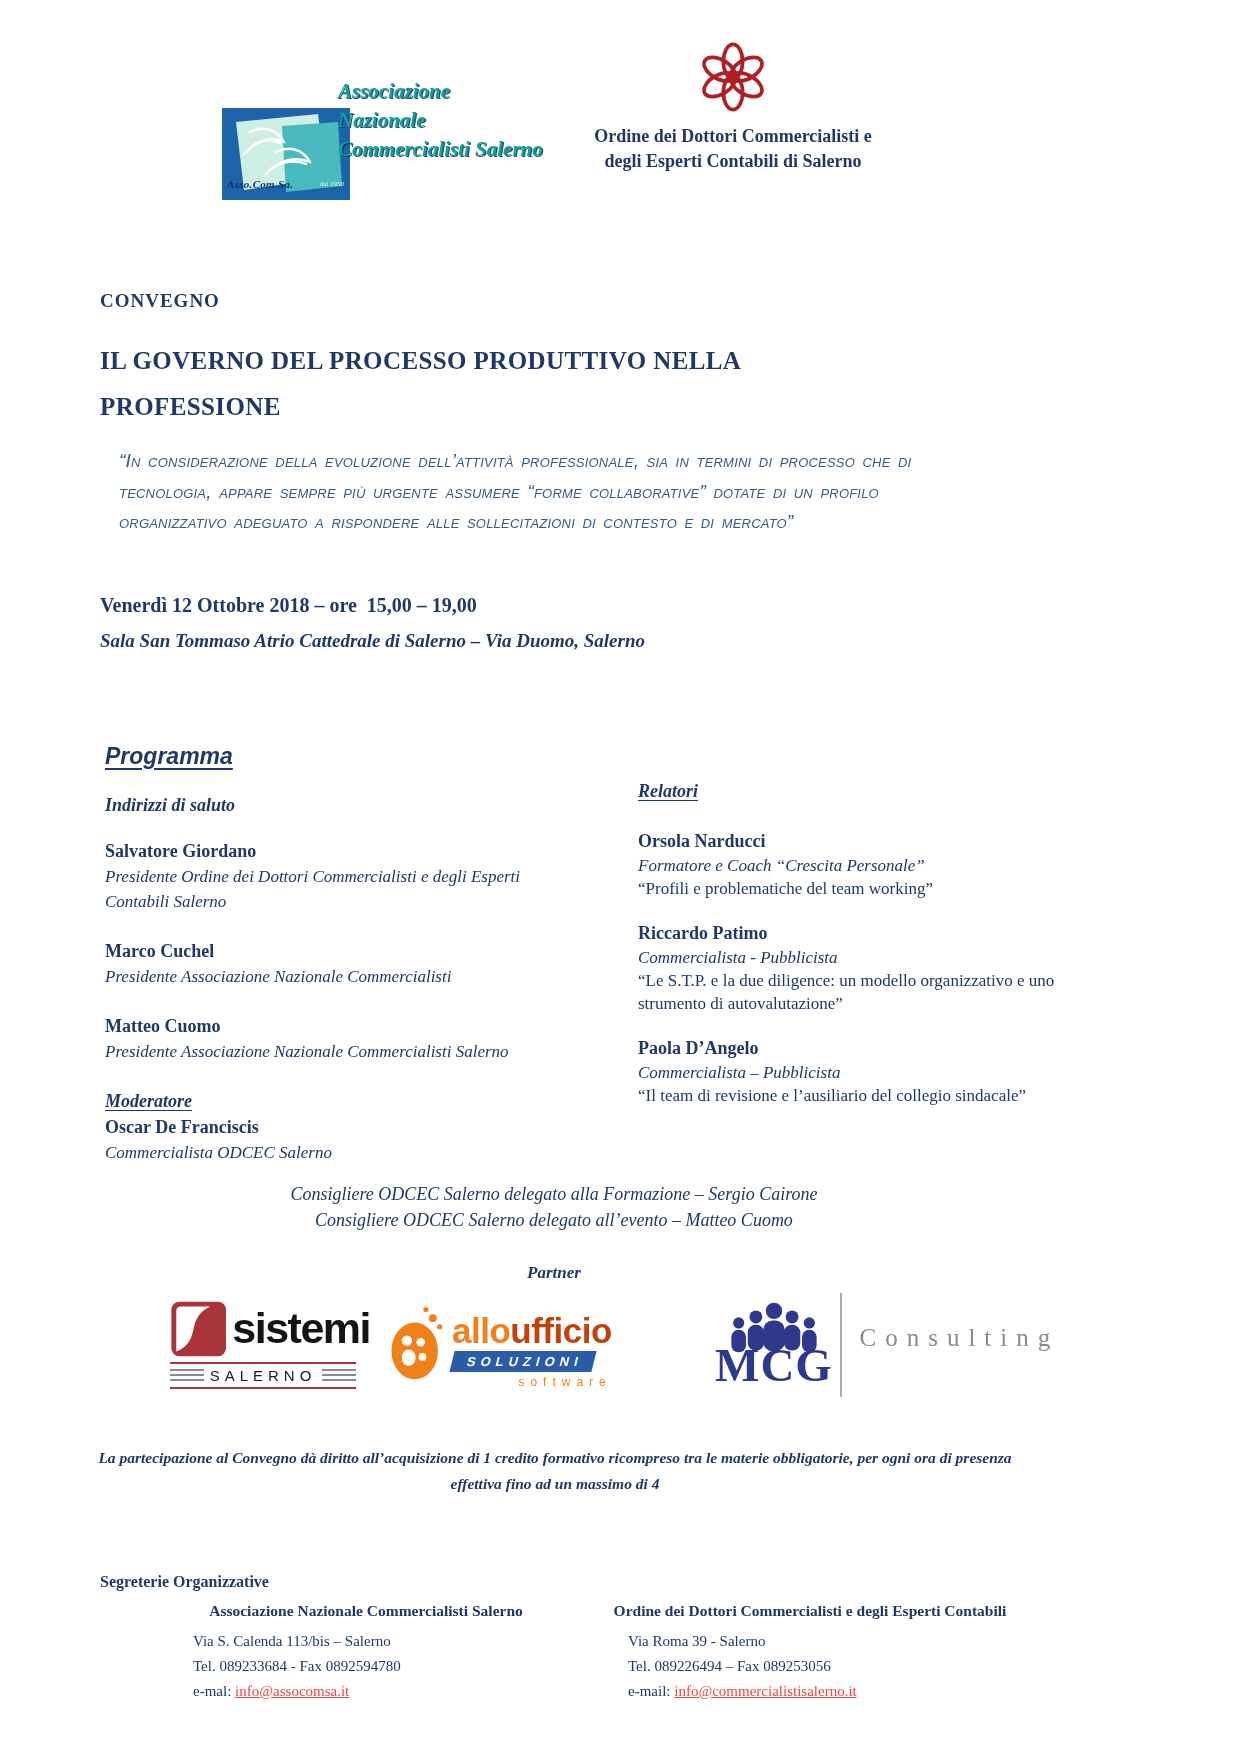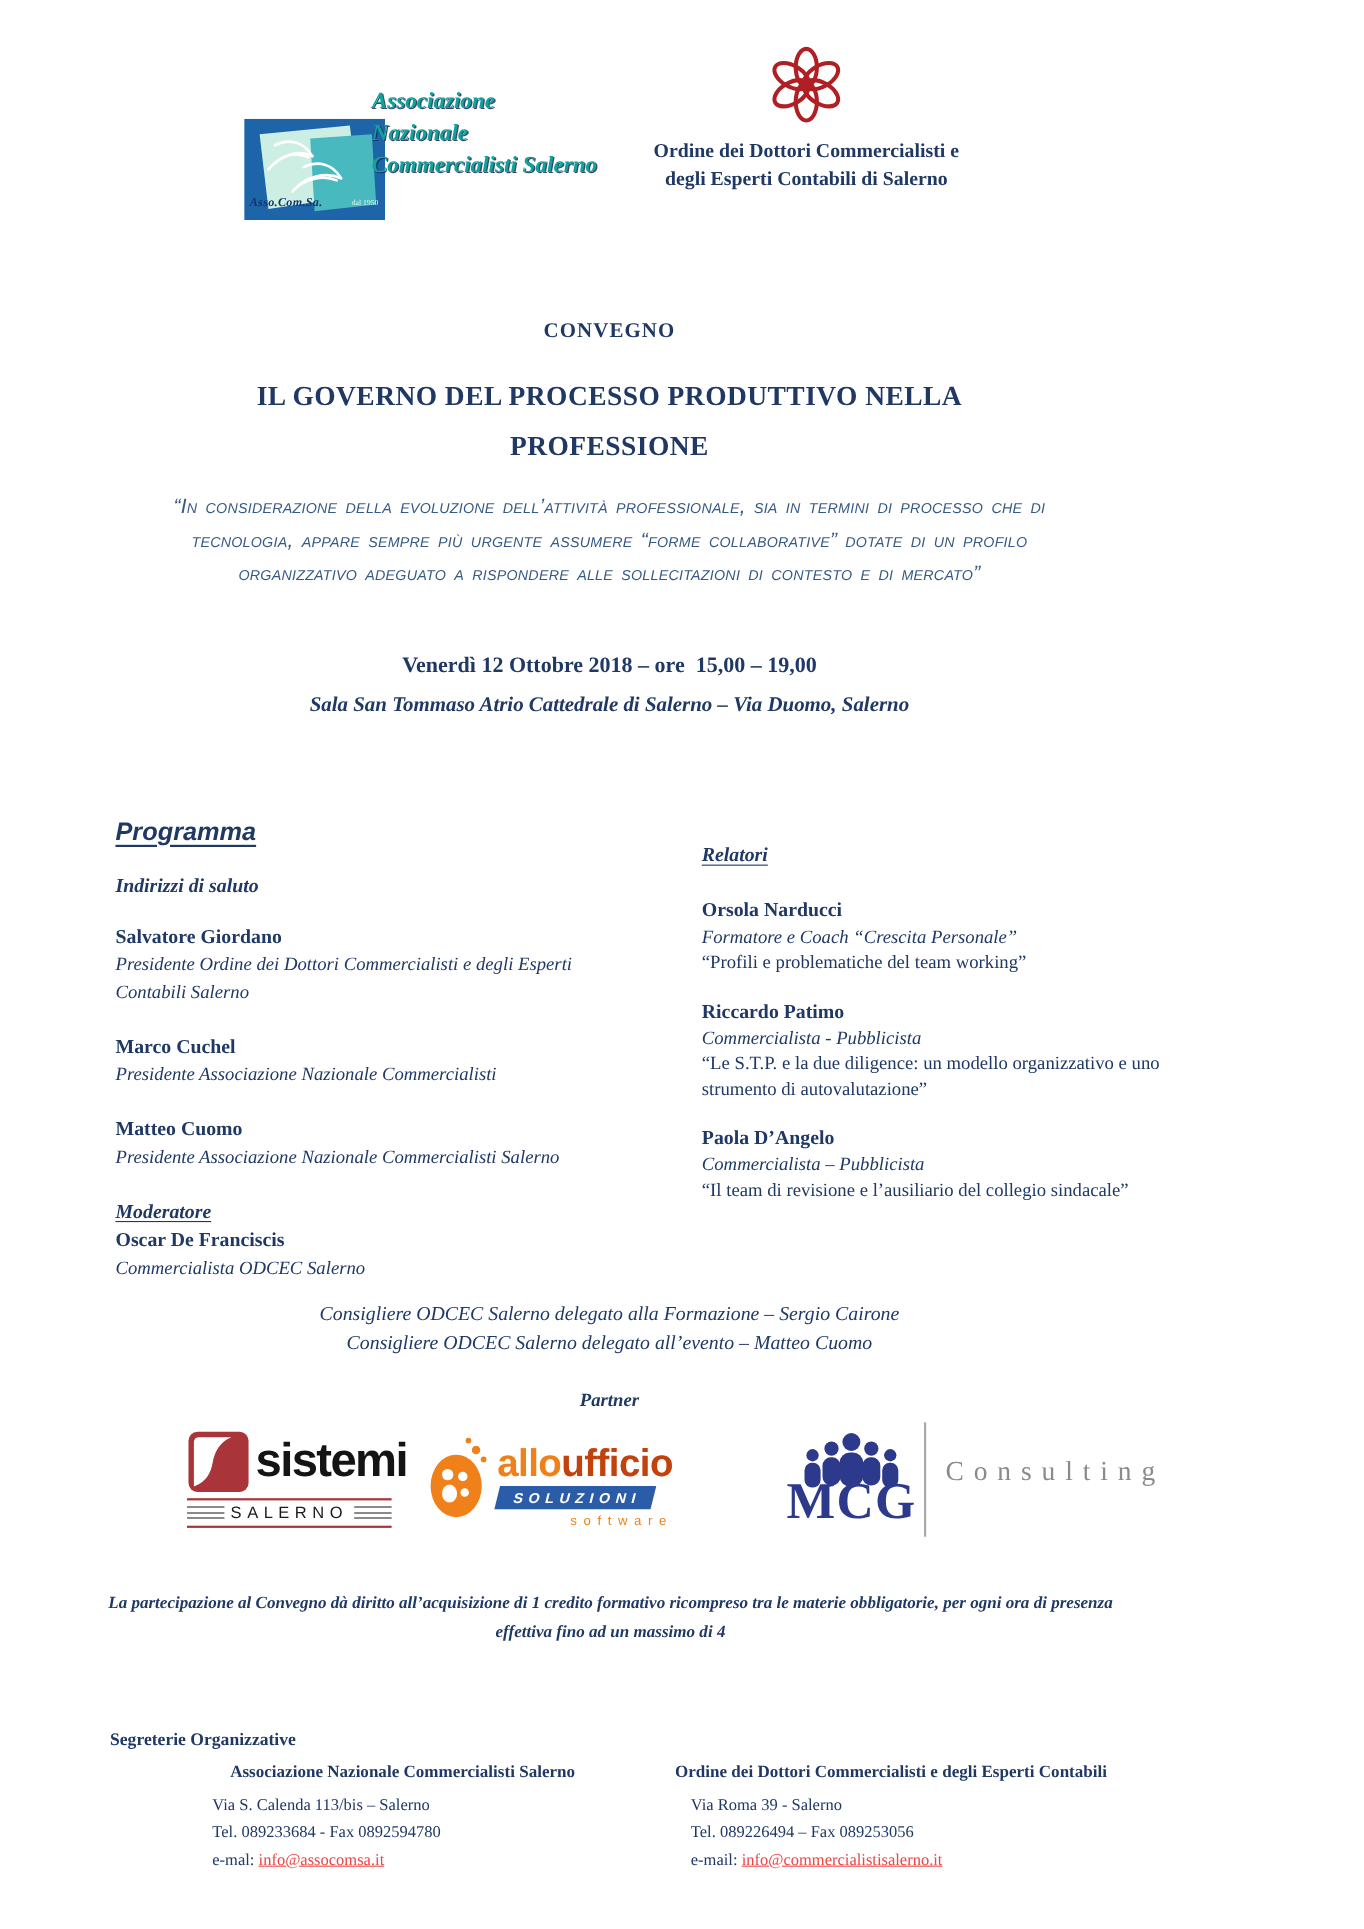--- a/index.html
+++ b/index.html
@@ -15,21 +15,21 @@
              font-size:11px;color:#14366b;letter-spacing:.3px;}
   .anc-year{position:absolute;right:6px;bottom:12px;font-size:7px;color:#eaf6f2;}
   .anc-script{position:absolute;left:116px;top:1px;width:190px;font-style:italic;font-weight:bold;
               font-size:21px;line-height:29px;color:#12a29a;white-space:nowrap;
               text-shadow:1.2px 1.2px 0 rgba(17,41,84,.85);}
   .odcec-block{position:absolute;left:560px;top:40px;width:346px;text-align:center;}
   .knot{width:74px;height:74px;display:inline-block;}
   .odcec-name{margin-top:6px;font-weight:bold;font-size:18px;line-height:25px;}
 
   
-  .centerwrap{margin-left:100px;width:908px;text-align:center;}
+  .centerwrap{margin-left:100px;width:908px;text-align:left;}
   .kicker{margin-top:118px;font-weight:bold;font-size:19px;letter-spacing:1px;}
   .title{margin:26px 0 0 0;font-weight:bold;font-size:25px;line-height:46px;letter-spacing:.4px;}
   .quote{margin:16px auto 0;width:870px;font-family:"Liberation Sans",sans-serif;
          font-style:italic;font-variant:small-caps;font-size:19px;line-height:30.5px;
          color:#365a85;letter-spacing:.2px;word-spacing:2px;}
   .datetime{margin-top:56px;font-weight:bold;font-size:20px;white-space:pre-wrap;}
   .venue{margin-top:13px;font-weight:bold;font-style:italic;font-size:19px;}
 
   
   .columns{display:flex;margin-top:88px;margin-left:105px;}
@@ -38,21 +38,21 @@
   .prog-heading{font-family:"Liberation Sans",sans-serif;font-weight:bold;font-style:italic;
                 font-size:23px;line-height:32px;text-decoration:underline;text-underline-offset:4px;}
   .greet-heading{margin-top:20px;font-weight:bold;font-style:italic;font-size:18px;
                  line-height:26px;margin-bottom:20px;}
   .name{font-weight:bold;font-size:18px;line-height:26px;}
   .role{font-style:italic;font-size:17px;line-height:25px;}
   .speaker{margin-bottom:24px;}
   .mod-heading{margin-top:18px;font-weight:bold;font-style:italic;font-size:18px;line-height:26px;
                text-decoration:underline;text-underline-offset:3px;}
   .rel-heading{font-weight:bold;font-style:italic;font-size:18px;line-height:26px;
-               text-decoration:underline;text-underline-offset:3px;margin-bottom:24px;}
+               text-decoration:underline;text-underline-offset:3px;margin-bottom:24px;margin-top:14px;}
   .relator{margin-bottom:20px;}
   .relator .role{line-height:23px;}
   .talk{font-size:17px;line-height:23px;}
 
   
   .delegates{margin-top:16px;margin-left:100px;width:908px;text-align:center;
              font-style:italic;font-size:18px;line-height:26px;}
   .partner-heading{margin-top:30px;margin-left:100px;width:908px;text-align:center;
                    font-weight:bold;font-style:italic;font-size:17px;}
 

